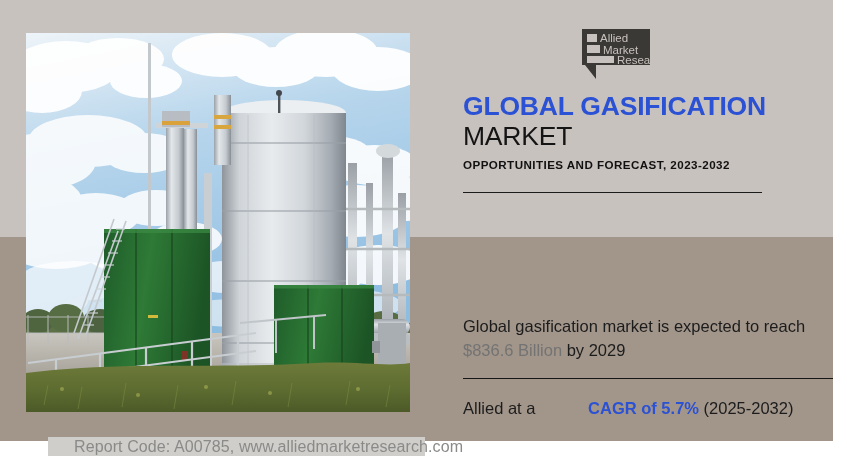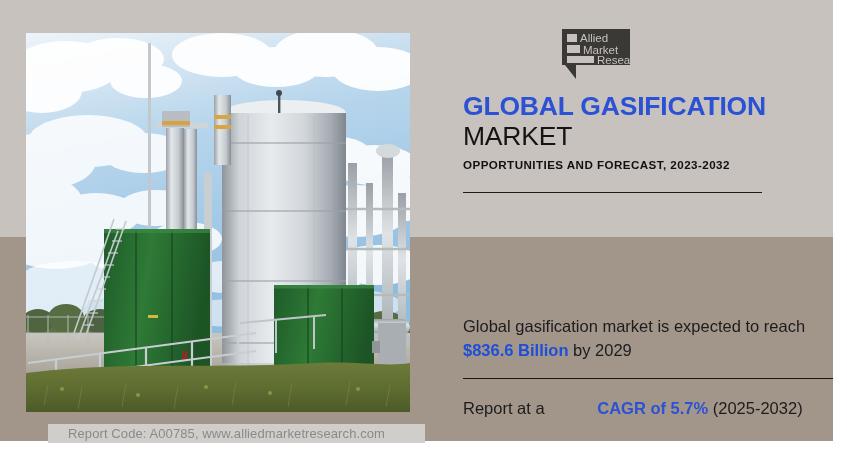--- a/index.html
+++ b/index.html
@@ -47,36 +47,36 @@
     position: absolute;
     left: 26px; top: 33px;
     width: 384px; height: 379px;
     overflow: hidden;
     background: #9fc3e0;
   }
   .photo svg { display: block; }
 
   .photo-caption {
     position: absolute;
-    left: 48px; top: 424px;
+    left: 48px; top: 437px;
     width: 377px; height: 19px;
     background: #d0cecb;
     color: #8a8a88;
-    font-size: 13px;
+    font-size: 16px;
     line-height: 19px;
-    padding-left: 20px;
+    padding-left: 26px;
     box-sizing: border-box;
     white-space: nowrap;
     letter-spacing: .1px;
   }
 
   
   .logo {
     position: absolute;
-    left: 556px; top: 29px;
+    left: 576px; top: 29px;
     width: 74px; height: 52px;
   }
   .logo svg { display: block; }
 
   
   .headline {
     position: absolute;
     left: 463px; top: 92px;
     width: 372px;
   }
@@ -114,22 +114,22 @@
   
   .stat-1 {
     position: absolute;
     left: 463px; top: 314px;
     width: 352px;
     color: #1c1c1c;
     font-size: 16.5px;
     line-height: 24px;
   }
   .stat-1 .hl {
-    color: #1d4ed8;
-    font-weight: bold;
+    color: #737373;
+    font-weight: normal;
   }
 
   .divider {
     position: absolute;
     left: 463px; top: 378px;
     width: 370px;
     height: 0;
     border-top: 1.5px solid #161616;
   }
 
@@ -423,16 +423,16 @@
 
   <div class="subtitle">OPPORTUNITIES AND FORECAST, 2023-2032</div>
 
   <div class="stat-1">
     <span>Global gasification market is expected to reach </span><span class="hl">$836.6 Billion</span><span> by 2029</span>
   </div>
 
   <div class="divider"></div>
 
   <div class="stat-2">
-    <span>Report at a </span><span class="hl">CAGR of 5.7%</span><span> (2025-2032)</span>
+    <span>Allied at a </span><span class="hl">CAGR of 5.7%</span><span> (2025-2032)</span>
   </div>
 
 </div>
 
 </body></html>

